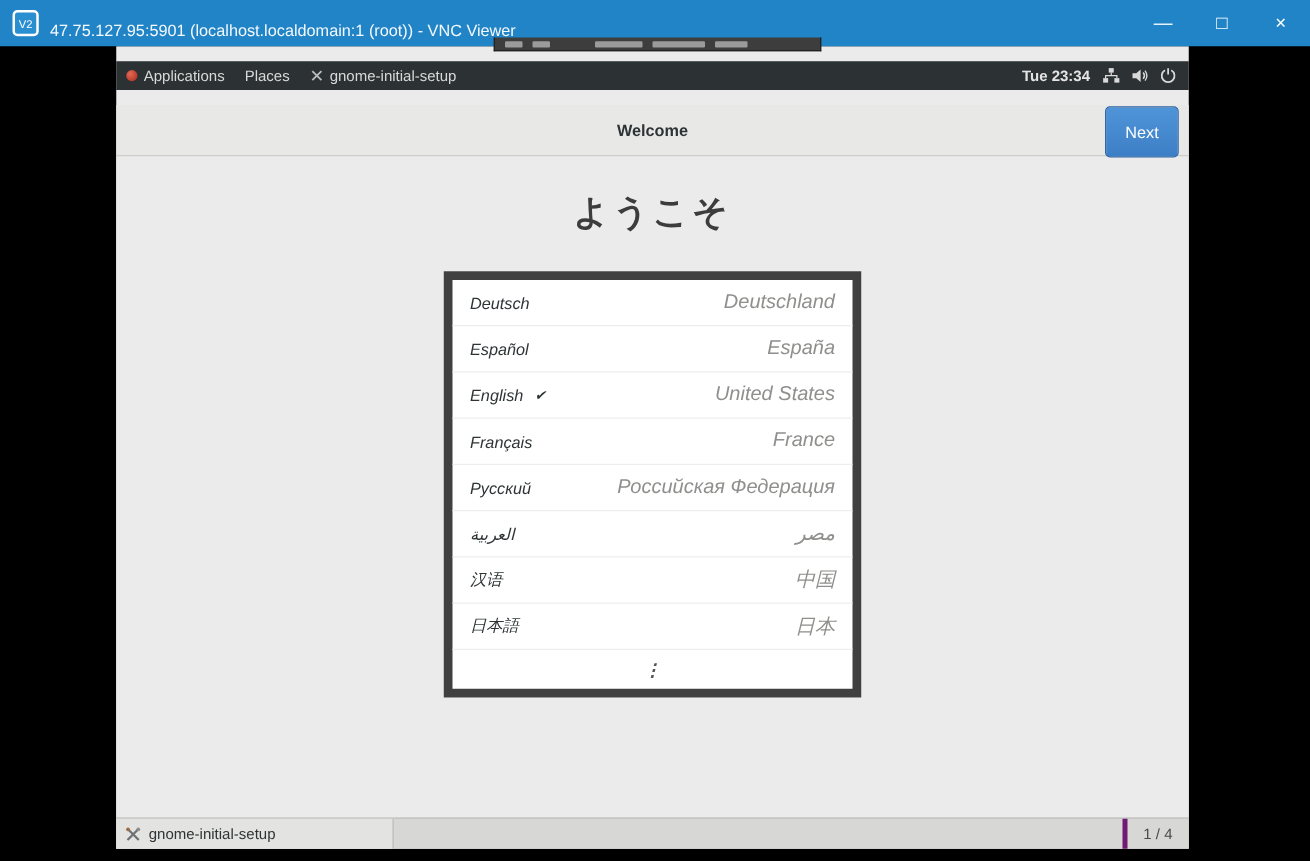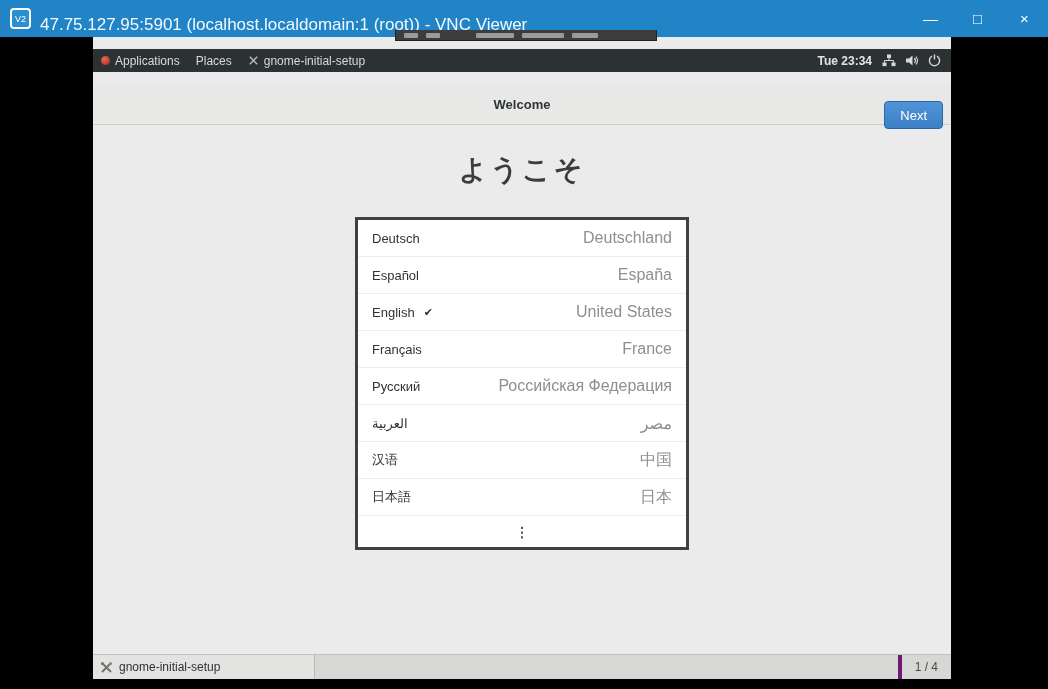--- a/index.html
+++ b/index.html
@@ -7,21 +7,21 @@
   body { font-family:"Liberation Sans", sans-serif; }
 
   .stage { position:relative; width:1048px; height:689px; background:#000; overflow:hidden; }
 
   
   .titlebar { position:absolute; top:0; left:0; right:0; height:37px;
               background:#2184c6; display:flex; align-items:center; color:#fff; z-index:2; }
   .vnc-logo { margin-left:10px; width:21px; height:21px; border:2px solid #fff; border-radius:4px;
               display:flex; align-items:center; justify-content:center;
               font-size:9px; font-weight:normal; color:#fff; background:#2a8fd0; }
-  .win-title { margin-left:9px; font-size:17px; color:#f4f9fd;margin-top:12px; }
+  .win-title { margin-left:9px; font-size:13px; color:#f4f9fd;margin-top:12px; }
   .win-controls { margin-left:auto; display:flex; height:100%; }
   .win-controls .ctl { width:47px; height:100%; display:flex; align-items:center; justify-content:center;
                        font-size:15px; color:#fff; }
 
   
   .toolbar-peek { position:absolute; left:395px; top:30px; width:262px; height:11px;
                   background:#3d3d3d; border:1px solid #222; border-top:none;
                   display:flex; align-items:center; padding:0 8px; gap:8px; z-index:3; }
   .toolbar-peek .seg { height:5px; background:#9b9b9b; border-radius:1px; }
 
@@ -37,29 +37,29 @@
   .topbar-right { margin-left:auto; display:flex; align-items:center; gap:10px; padding-right:10px; height:100%; }
   .clock { font-weight:bold; font-size:12px; color:#e4e4e4; }
   .status-icons { display:flex; align-items:center; gap:9px; }
   .status-icons svg { display:block; }
 
   
   .gis { position:absolute; top:23px; left:0; right:0; bottom:25px; display:flex; flex-direction:column; }
   .headerbar { height:41px; background:#e8e8e7; border-bottom:1px solid #cfcfca;
                position:relative; display:flex; align-items:center; justify-content:center; flex:none;margin-top:24px; }
   .header-title { font-size:13px; font-weight:bold; color:#2e3436; }
-  .next-btn { position:absolute; right:8px; top:17px; height:28px; padding:0 15px;
+  .next-btn { position:absolute; right:8px; top:1px; height:41px; padding:0 15px;
               background:linear-gradient(#4f94d8,#3d7fc6); border:1px solid #2d66a6; border-radius:4px;
               color:#fff; font-size:13px; display:flex; align-items:center; cursor:pointer; }
 
   .content { flex:1; background:#ebebeb; overflow:hidden; }
   .big-title { text-align:center; margin-top:26px; font-size:28px; font-weight:bold;
                color:#3c3c3c; letter-spacing:3px; }
 
-  .lang-panel { width:334px; margin:28px auto 0; background:#fff; border:3px solid #404040; }
+  .lang-panel { width:334px; margin:28px auto 0; background:#fff; border:7px solid #404040;font-style:italic; }
   .lang-row { display:flex; align-items:center; height:37px; padding:0 14px;
               border-bottom:1px solid #ededeb; font-size:13px; color:#2e3436; cursor:pointer; }
   .lang-name { font-size:13px; }
   .check { margin-left:9px; font-size:11px; color:#2e3436; }
   .lang-region { margin-left:auto; color:#8f8f8d; font-size:16px; }
   .more-row { height:31px; justify-content:center; border-bottom:none; }
   .more-row span { font-size:14px; font-weight:bold; color:#565656; letter-spacing:0; }
 
   
   .gnome-taskbar { position:absolute; left:0; right:0; bottom:0; height:25px; background:#d7d7d5;

